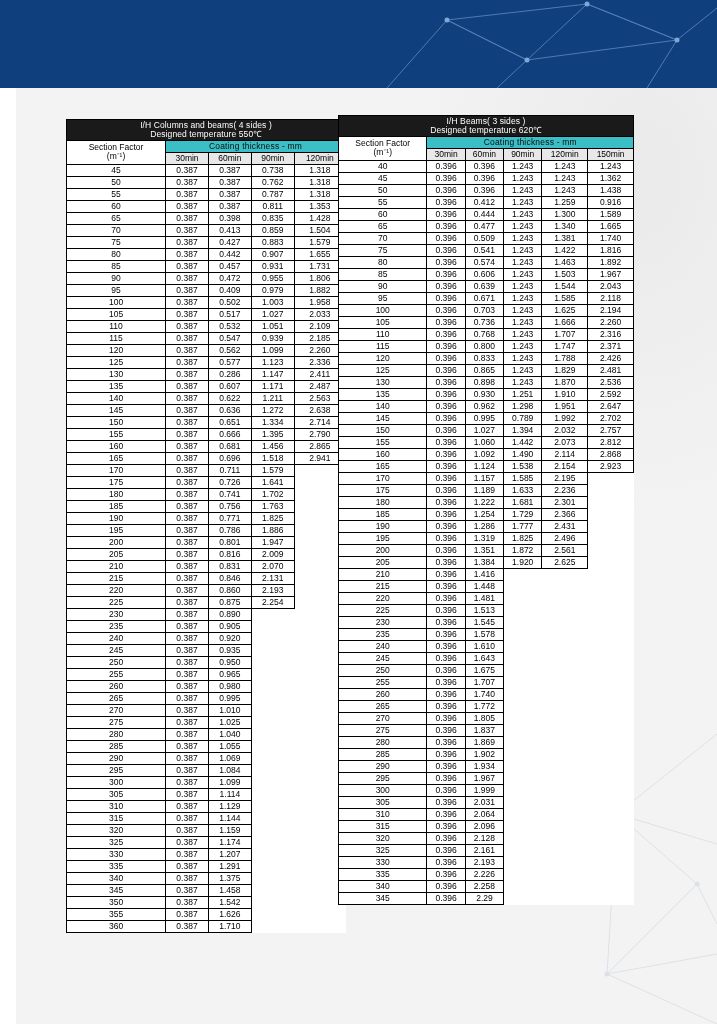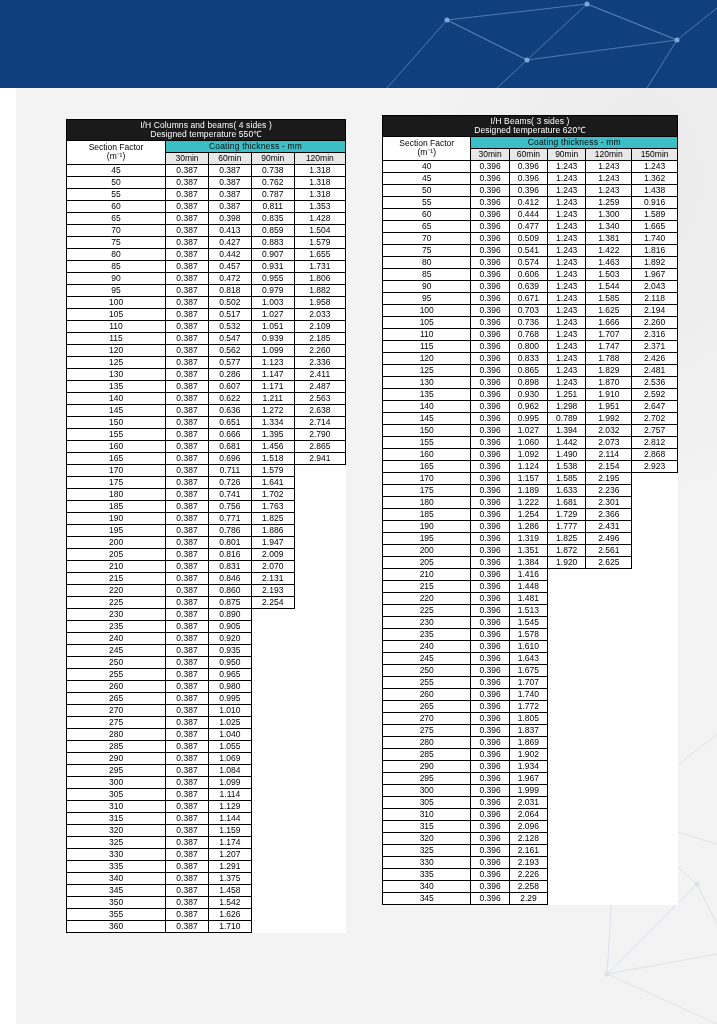--- a/index.html
+++ b/index.html
@@ -49,21 +49,21 @@
   .left-strip {
     position: absolute;
     left: 0; top: 88px;
     width: 16px; height: 936px;
     background: #ffffff;
   }
 
   
   .tbl-wrap { position: absolute; }
   #table-left  { left: 66px;  top: 119px; width: 280px; }
-  #table-right { left: 338px; top: 115px; width: 296px; margin-left: 44px; }
+  #table-right { left: 338px; top: 115px; width: 296px; }
 
   table.spec {
     border-collapse: collapse;
     width: 100%;
     background: #ffffff;
   }
   table.spec td, table.spec th {
     border: 1px solid #000000;
     font-size: 8.5px;
     line-height: 1.05;
@@ -236,21 +236,21 @@
         <tr>
           <td>90</td>
           <td>0.387</td>
           <td>0.472</td>
           <td>0.955</td>
           <td>1.806</td>
         </tr>
         <tr>
           <td>95</td>
           <td>0.387</td>
-          <td>0.818</td>
+          <td>0.409</td>
           <td>0.979</td>
           <td>1.882</td>
         </tr>
         <tr>
           <td>100</td>
           <td>0.387</td>
           <td>0.502</td>
           <td>1.003</td>
           <td>1.958</td>
         </tr>

